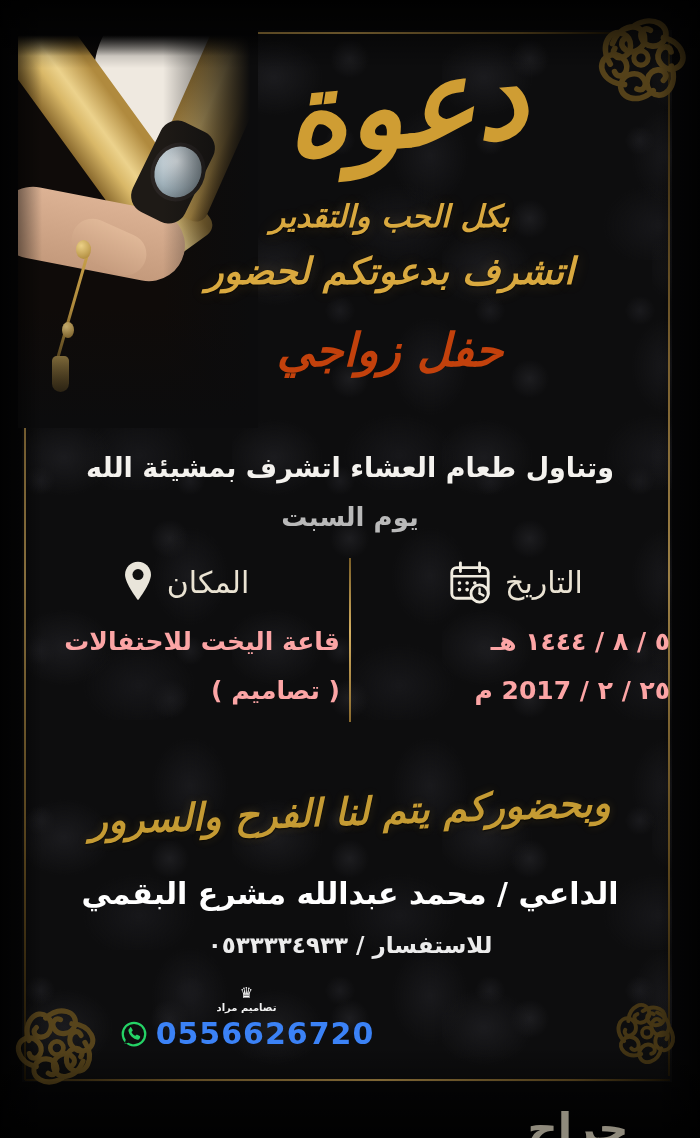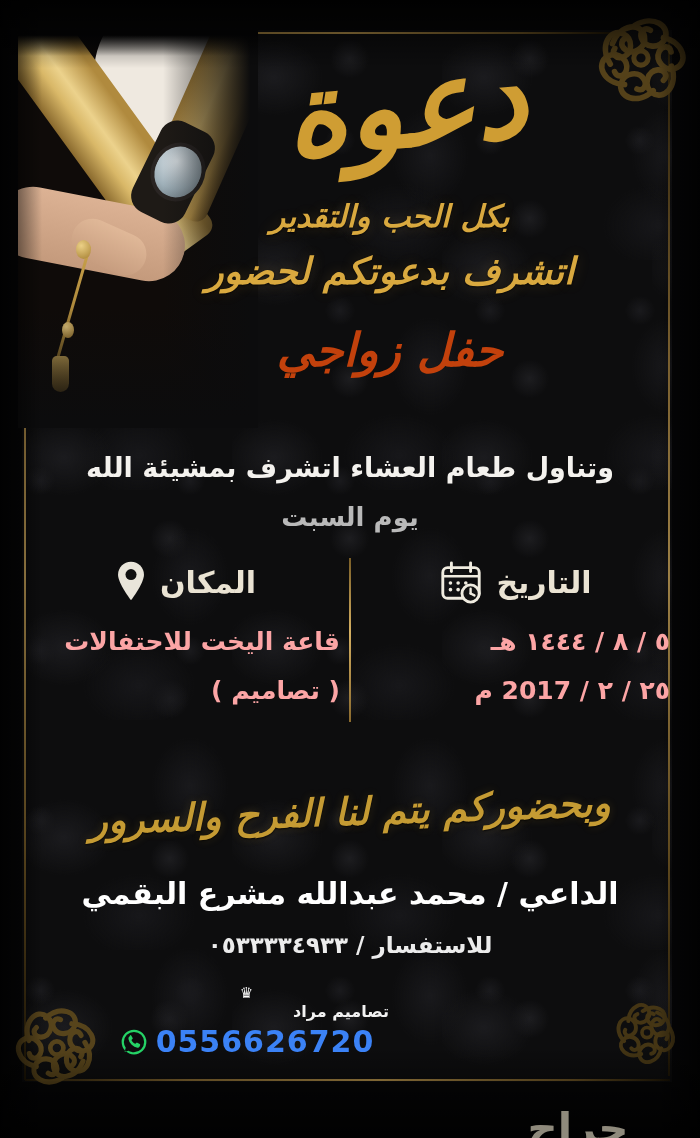--- a/index.html
+++ b/index.html
@@ -70,31 +70,31 @@
   .t-event{top:316px;left:80px;width:620px;font-size:46px;line-height:1.5;color:#c2410c;}
   .t-dinner{top:452px;left:30px;width:640px;font-size:27px;color:#f4f2ee;font-weight:700;}
   .t-day{top:502px;left:30px;width:640px;font-size:26px;color:#b9b9b9;font-weight:700;}
   .details{position:absolute;top:556px;left:30px;width:640px;height:168px;}
   .divider{position:absolute;left:319px;top:2px;width:2px;height:164px;
     background:linear-gradient(180deg,#7a5e27,#d4af62 45%,#8a6a2e);}
   .col{position:absolute;top:0;width:310px;}
   .col-date{right:0;}
   .col-place{left:0;}
   .col-header{display:flex;align-items:center;justify-content:center;gap:12px;
-    color:#eae3d3;font-size:30px;font-weight:700;height:52px;}
+    color:#eae3d3;font-size:30px;font-weight:400;height:52px;}
   .col-vals{margin-top:10px;color:#fca5a5;font-weight:700;font-size:25px;line-height:1.95;}
   .col-date .col-vals{letter-spacing:2px;}
   .icon-cal,.icon-pin{flex:0 0 auto;}
   .t-closing{top:790px;left:60px;width:580px;font-size:38px;transform:rotate(-2deg);color:#c59b33;
     text-shadow:0 1px 2px rgba(0,0,0,.8),0 0 10px rgba(197,155,51,.2);}
   .t-host{top:876px;left:40px;width:620px;font-size:30px;color:#ffffff;font-weight:700;}
   .t-inquiry{top:932px;left:40px;width:620px;font-size:23px;color:#ececec;font-weight:600;letter-spacing:1px;}
   .branding{position:absolute;top:986px;left:104px;width:285px;text-align:center;color:#f2f2f2;}
   .crown{font-size:15px;line-height:1;color:#fff;}
-  .designer{font-size:16px;margin-top:1px;font-weight:700;text-align:right;}
+  .designer{font-size:10px;margin-top:1px;font-weight:700;}
   .wa-row{display:flex;align-items:center;justify-content:center;gap:7px;margin-top:3px;}
   .wa-num{font-size:30px;font-weight:600;color:#3b82f6;letter-spacing:1px;}
   .watermark{top:1084px;left:468px;width:220px;font-size:42px;font-weight:700;color:#8f8a7c;letter-spacing:2px;margin-top:20px;}
 </style>
 </head>
 <body>
 
 <div class="stage">
 
   <svg width="0" height="0" style="position:absolute">

